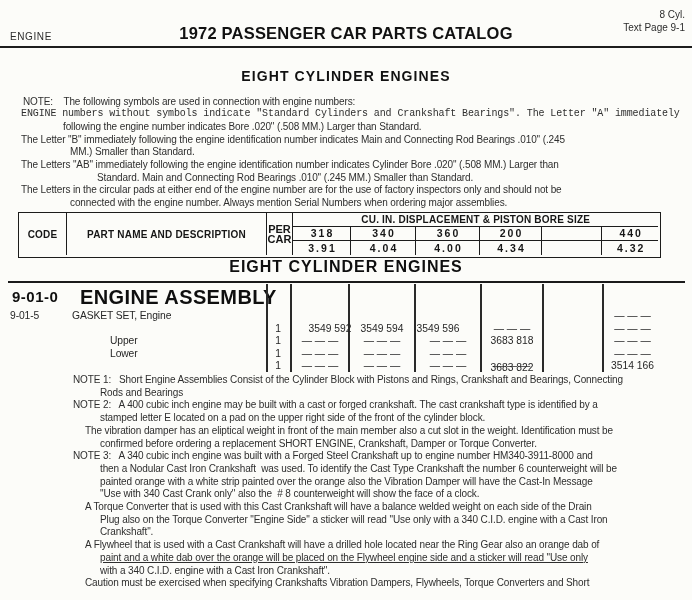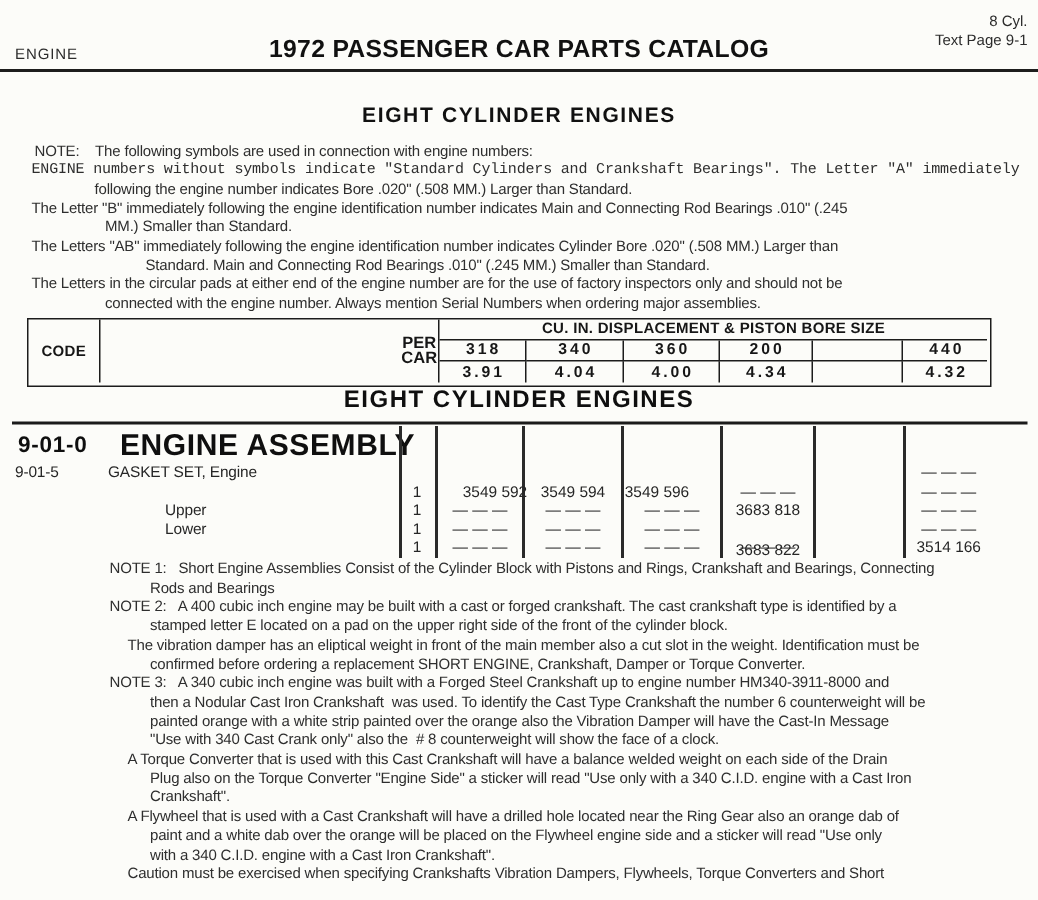--- a/index.html
+++ b/index.html
@@ -64,20 +64,23 @@
       <div class="note-line" style="left: 70px; top: 146.3px;">MM.) Smaller than Standard.</div>
       <div class="note-line" style="left: 21px; top: 159px;">The Letters "AB" immediately following the engine identification number indicates Cylinder Bore .020" (.508 MM.) Larger than</div>
       <div class="note-line" style="left: 97px; top: 171.7px;">Standard. Main and Connecting Rod Bearings .010" (.245 MM.) Smaller than Standard.</div>
       <div class="note-line" style="left: 21px; top: 184.4px;">The Letters in the circular pads at either end of the engine number are for the use of factory inspectors only and should not be</div>
       <div class="note-line" style="left: 70px; top: 197.1px;">connected with the engine number. Always mention Serial Numbers when ordering major assemblies.</div>
     </div>
 
   <div class="abs tbl-hdr">
     <div class="cell rb" style="left:0;top:0;width:48px;height:42.4px;">
       <span class="hdr-txt">CODE</span>
+    </div>
+    <div class="cell rb" style="left:48px;top:0;width:200px;height:42.4px;">
+      <span class="hdr-txt">PART NAME AND DESCRIPTION</span>
     </div>
     <div class="cell rb" style="left:248px;top:0;width:26px;height:42.4px;">
       <span class="percar-txt"><span>PER</span><br><span>CAR</span></span>
     </div>
     <div class="cell bb" style="left:274px;top:0;width:365.4px;height:13.8px;">
       <span class="hdr-txt">CU. IN. DISPLACEMENT &amp; PISTON BORE SIZE</span>
     </div>
     <div>
         <div class="cell bb rb" style="left: 274px; top: 13.8px; width: 58px; height: 14.4px;">
           <span class="num-hdr">318</span>
@@ -172,19 +175,19 @@
       <div class="note-line" style="left: 85px; top: 424.8px;">The vibration damper has an eliptical weight in front of the main member also a cut slot in the weight. Identification must be</div>
       <div class="note-line" style="left: 100px; top: 437.5px;">confirmed before ordering a replacement SHORT ENGINE, Crankshaft, Damper or Torque Converter.</div>
       <div class="note-line" style="left: 73px; top: 450.2px;">NOTE 3:   A 340 cubic inch engine was built with a Forged Steel Crankshaft up to engine number HM340-3911-8000 and</div>
       <div class="note-line" style="left: 100px; top: 462.9px;">then a Nodular Cast Iron Crankshaft  was used. To identify the Cast Type Crankshaft the number 6 counterweight will be</div>
       <div class="note-line" style="left: 100px; top: 475.6px;">painted orange with a white strip painted over the orange also the Vibration Damper will have the Cast-In Message</div>
       <div class="note-line" style="left: 100px; top: 488.3px;">"Use with 340 Cast Crank only" also the  # 8 counterweight will show the face of a clock.</div>
       <div class="note-line" style="left: 85px; top: 501px;">A Torque Converter that is used with this Cast Crankshaft will have a balance welded weight on each side of the Drain</div>
       <div class="note-line" style="left: 100px; top: 513.7px;">Plug also on the Torque Converter "Engine Side" a sticker will read "Use only with a 340 C.I.D. engine with a Cast Iron</div>
       <div class="note-line" style="left: 100px; top: 526.4px;">Crankshaft".</div>
       <div class="note-line" style="left: 85px; top: 539.1px;">A Flywheel that is used with a Cast Crankshaft will have a drilled hole located near the Ring Gear also an orange dab of</div>
-      <div class="note-line" style="left: 100px; top: 551.8px;">paint and a white dab over the orange will be placed on the Flywheel engine side and a sticker will read "Use only</div>
+      <div class="note-line" style="left: 100px; top: 551.8px; text-decoration: underline;">paint and a white dab over the orange will be placed on the Flywheel engine side and a sticker will read "Use only</div>
       <div class="note-line" style="left: 100px; top: 564.5px;">with a 340 C.I.D. engine with a Cast Iron Crankshaft".</div>
       <div class="note-line" style="left: 85px; top: 577.2px;">Caution must be exercised when specifying Crankshafts Vibration Dampers, Flywheels, Torque Converters and Short</div>
       <div class="note-line" style="left: 100px; top: 589.9px; margin-top: 24px;">Engines. Mixing Cast and Forged Crankshaft Components will result in a serious imbalance.</div>
     </div>
 
 </div>
 
 </body></html>

